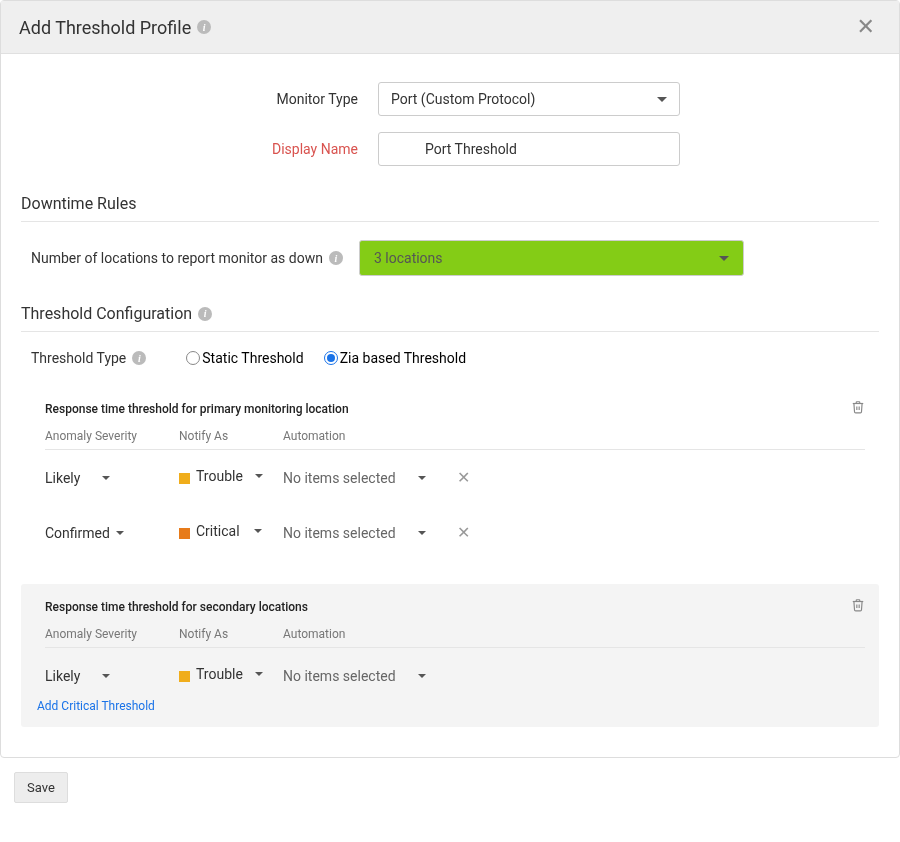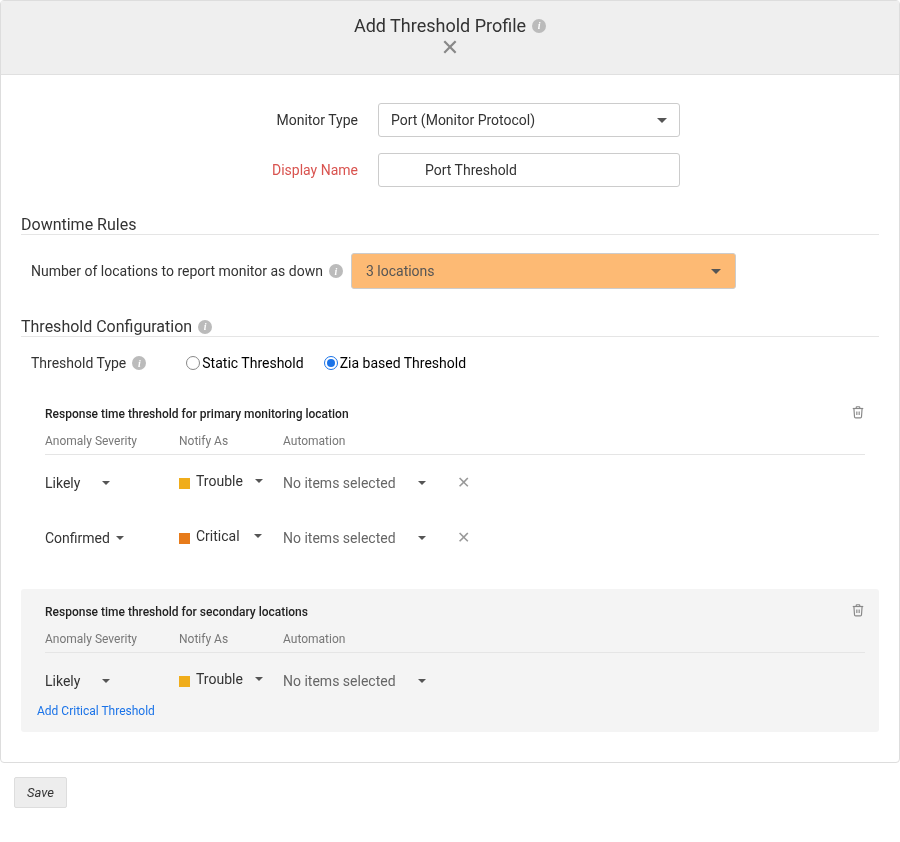--- a/index.html
+++ b/index.html
@@ -18,21 +18,20 @@
     border-radius: 4px;
     background: #fff;
   }
   .dialog-header {
     background: #efefef;
     border-bottom: 1px solid #e0e0e0;
     padding: 14px 18px;
     display: flex;
     align-items: center;
     justify-content: space-between;
-    flex-direction: column;
   }
   .dialog-title {
     font-size: 18px;
     color: #333;
     display: inline-flex;
     align-items: center;
     gap: 6px;
   }
   .info-icon {
     display: inline-flex;
@@ -106,46 +105,47 @@
   .caret {
     width: 0;
     height: 0;
     border-left: 5px solid transparent;
     border-right: 5px solid transparent;
     border-top: 5px solid #555;
   }
   .section-header {
     font-size: 16px;
     color: #333;
+    padding-bottom: 8px;
     border-bottom: 1px solid #e5e5e5;
     margin-top: 28px;
     margin-bottom: 18px;
     display: flex;
     align-items: center;
     gap: 6px;
   }
   .downtime-row {
     display: flex;
     align-items: center;
-    gap: 8px;
+    gap: 16px;
     margin-left: 10px;
   }
   .downtime-label {
     font-size: 14px;
     color: #333;
     display: inline-flex;
     align-items: center;
     gap: 6px;
   }
   .wide-select {
     width: 385px;
     height: 36px;
     border: 1px solid #ccc;
     border-radius: 3px;
-    background: #fdba74;
+    background: #84cc16;
     padding: 0 14px;
     display: inline-flex;
     align-items: center;
     justify-content: space-between;
     font-size: 14px;
     color: #555;
     cursor: pointer;
   }
   .threshold-type-row {
     display: flex;
@@ -270,42 +270,41 @@
     padding: 14px;
   }
   .save-btn {
     background: #ededed;
     border: 1px solid #ddd;
     padding: 7px 12px;
     font-size: 13px;
     color: #333;
     cursor: pointer;
     border-radius: 2px;
-    font-style: italic;
   }
 </style>
 </head>
 <body>
 
 <div class="dialog">
 
   <div class="dialog-header">
     <span class="dialog-title">
       <span>Add Threshold Profile</span>
       <span class="info-icon">i</span>
     </span>
     <button class="close-btn">✕</button>
   </div>
 
   <div class="dialog-body">
 
     <div class="form-row">
       <div class="label">Monitor Type</div>
       <div class="select-box">
-        <span>Port (Monitor Protocol)</span>
+        <span>Port (Custom Protocol)</span>
         <span class="caret"></span>
       </div>
     </div>
 
     <div class="form-row">
       <div class="label required">Display Name</div>
       <div class="text-input">
         <input type="text" value="Port Threshold" style="">
       </div>
     </div>

